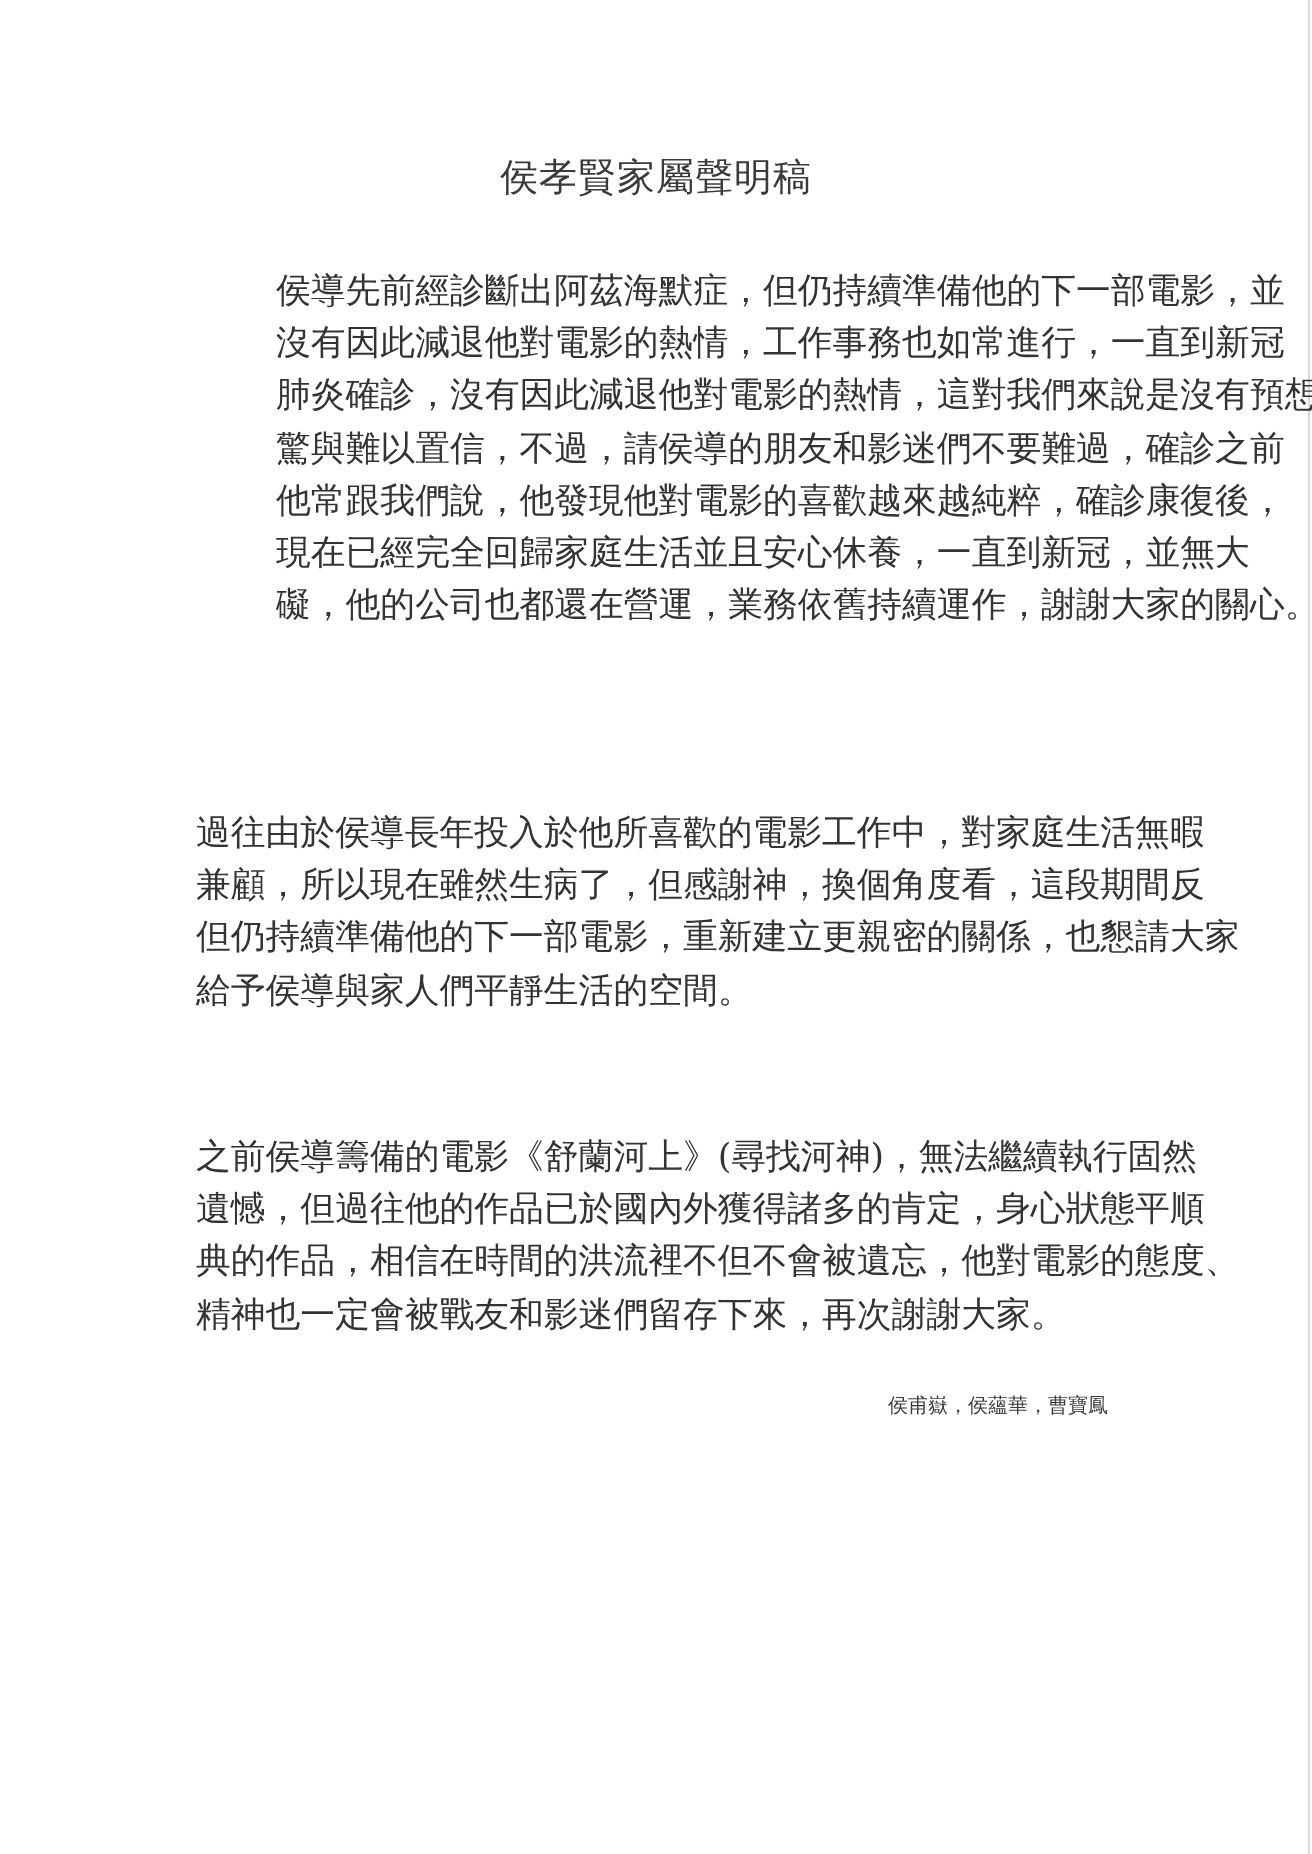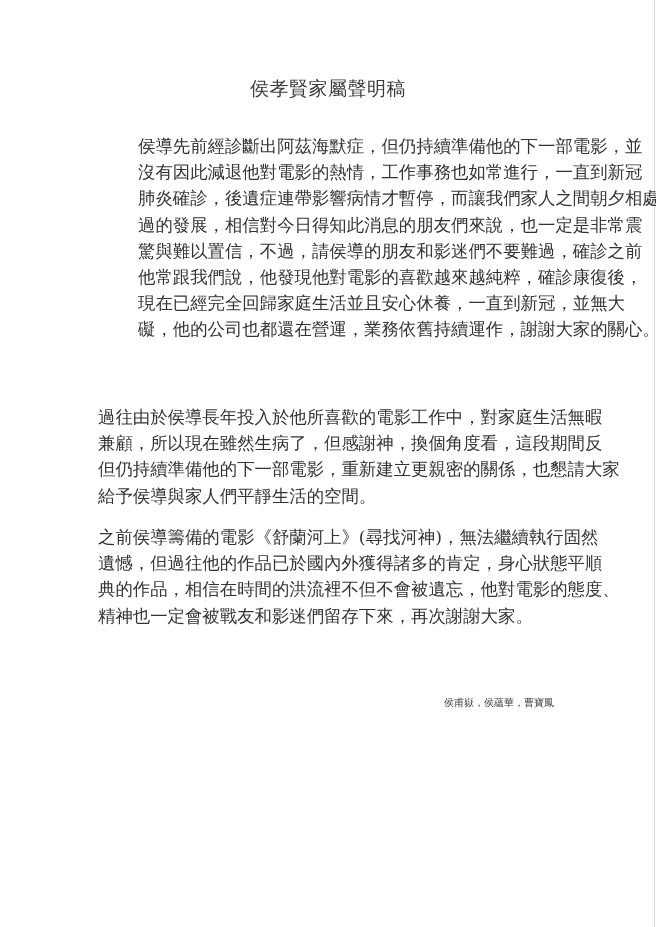--- a/index.html
+++ b/index.html
@@ -14,37 +14,36 @@
       position: absolute; top: 76px; left: 0; width: 656px;
       text-align: center; font-size: 19px; letter-spacing: 0.5px; color: #3a3a3a;
     }
     .para {
       position: absolute; left: 98px; width: 470px;
       font-size: 17.4px; line-height: 26.2px; color: #333;
     }
     .line { display: block; white-space: nowrap; height: 26.2px; }
     .p1 { top: 133px; margin-left: 40px; }
     .p2 { top: 404px; }
-    .p3 { top: 524px; }
+    .p3 { top: 566px; }
     .sig {
       position: absolute; top: 696px; right: 100px;
       font-size: 10px; color: #3a3a3a; white-space: nowrap;
     }
   </style>
 </head>
 <body>
 
 <div class="page">
   <div class="title">侯孝賢家屬聲明稿</div>
 
   <div class="para p1">
     <span class="line">侯導先前經診斷出阿茲海默症，但仍持續準備他的下一部電影，並</span>
     <span class="line">沒有因此減退他對電影的熱情，工作事務也如常進行，一直到新冠</span>
-    <span class="line">肺炎確診，後遺症連帶影響病情才暫停，而讓我們家人之間朝夕相處</span>
-    <span class="line">過的發展，相信對今日得知此消息的朋友們來說，也一定是非常震</span>
+    <span class="line">肺炎確診，沒有因此減退他對電影的熱情，這對我們來說是沒有預想</span>
     <span class="line">驚與難以置信，不過，請侯導的朋友和影迷們不要難過，確診之前</span>
     <span class="line">他常跟我們說，他發現他對電影的喜歡越來越純粹，確診康復後，</span>
     <span class="line">現在已經完全回歸家庭生活並且安心休養，一直到新冠，並無大</span>
     <span class="line">礙，他的公司也都還在營運，業務依舊持續運作，謝謝大家的關心。</span>
   </div>
 
   <div class="para p2">
     <span class="line">過往由於侯導長年投入於他所喜歡的電影工作中，對家庭生活無暇</span>
     <span class="line">兼顧，所以現在雖然生病了，但感謝神，換個角度看，這段期間反</span>
     <span class="line">但仍持續準備他的下一部電影，重新建立更親密的關係，也懇請大家</span>

